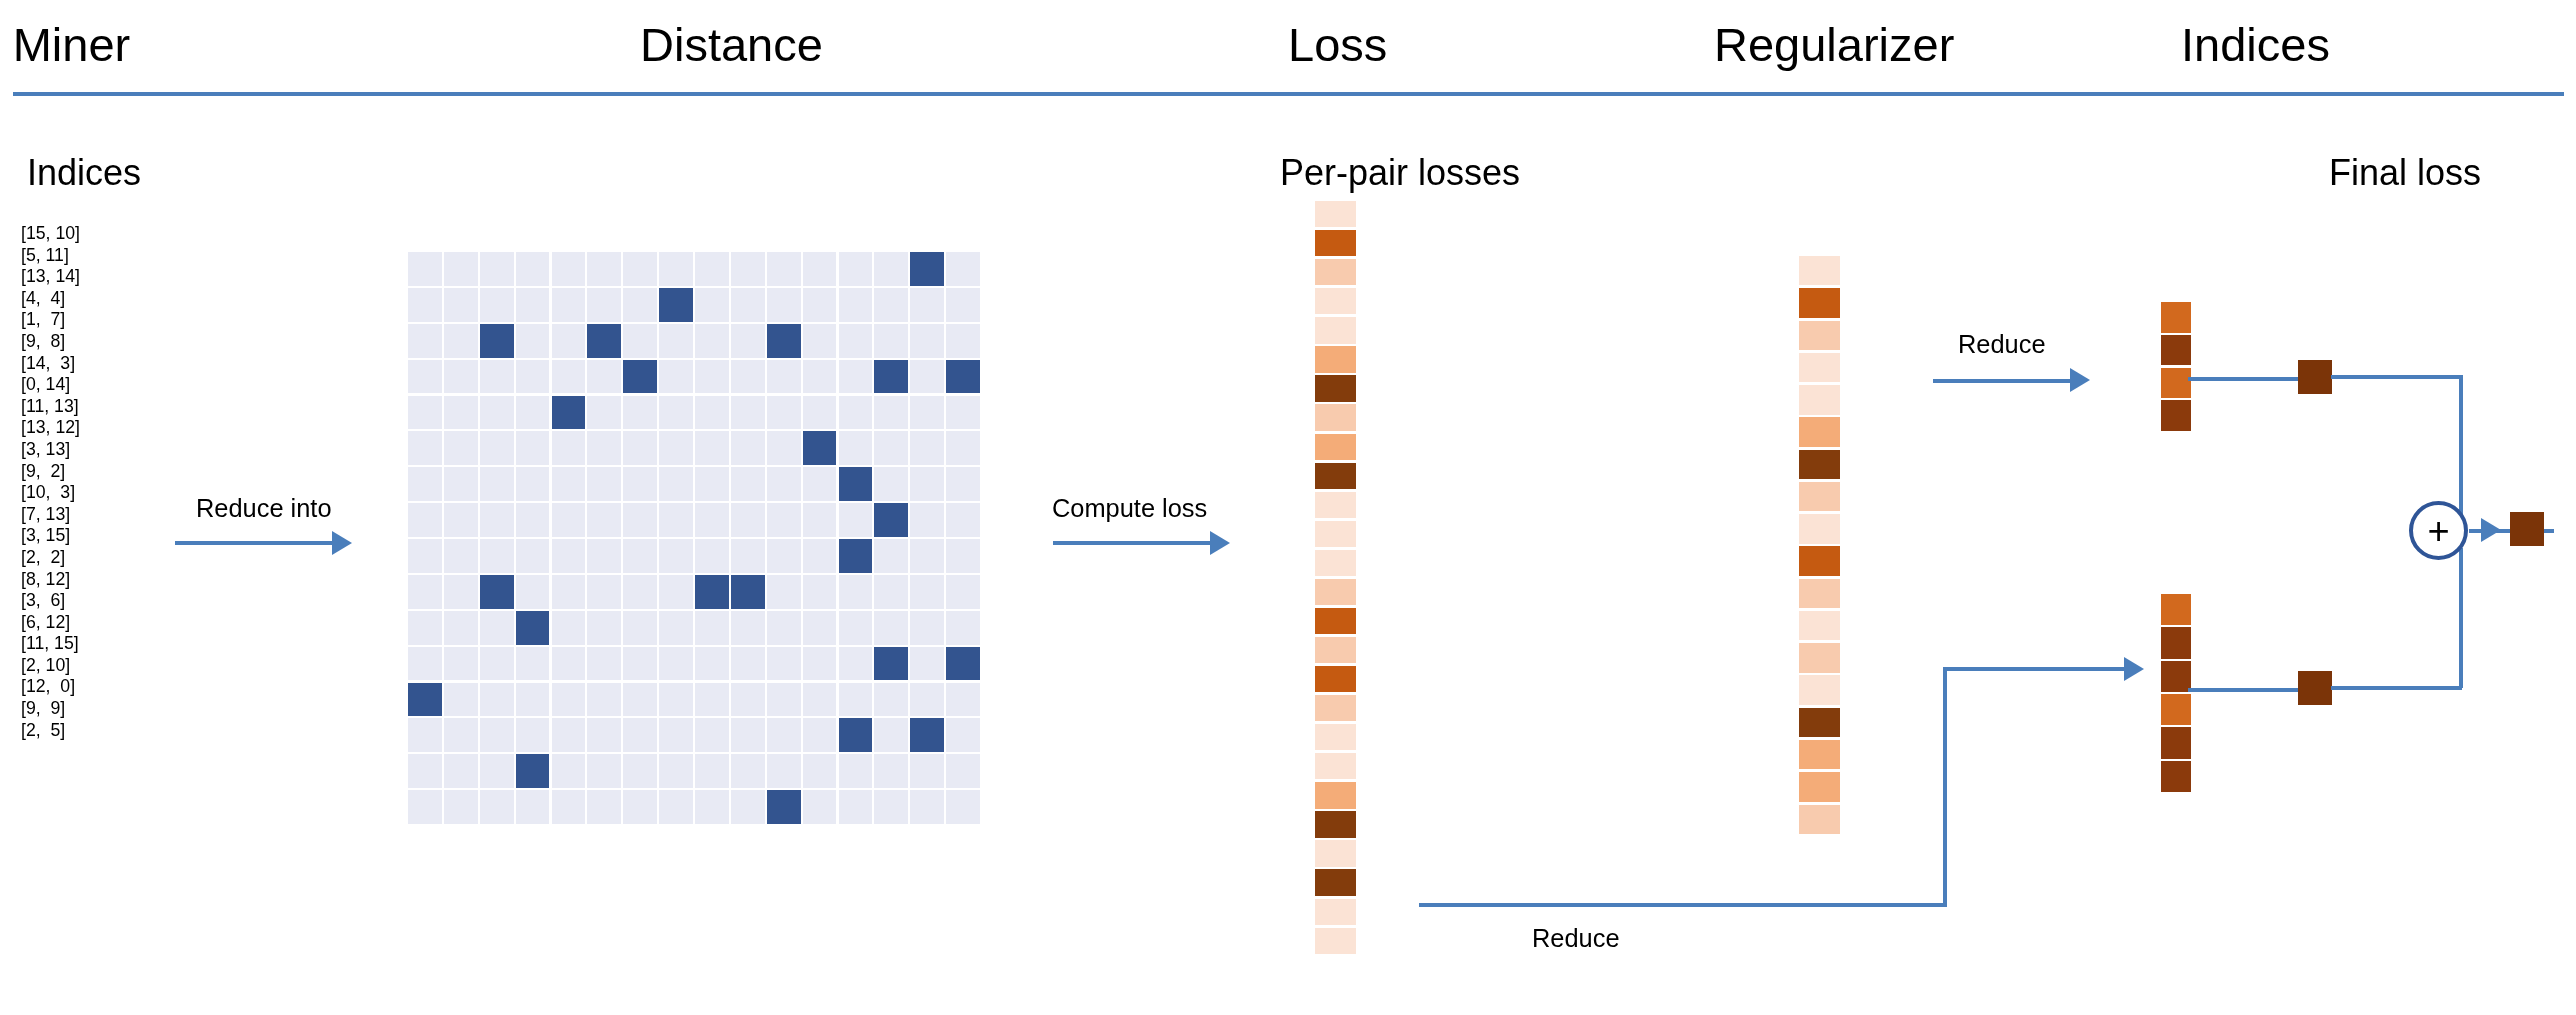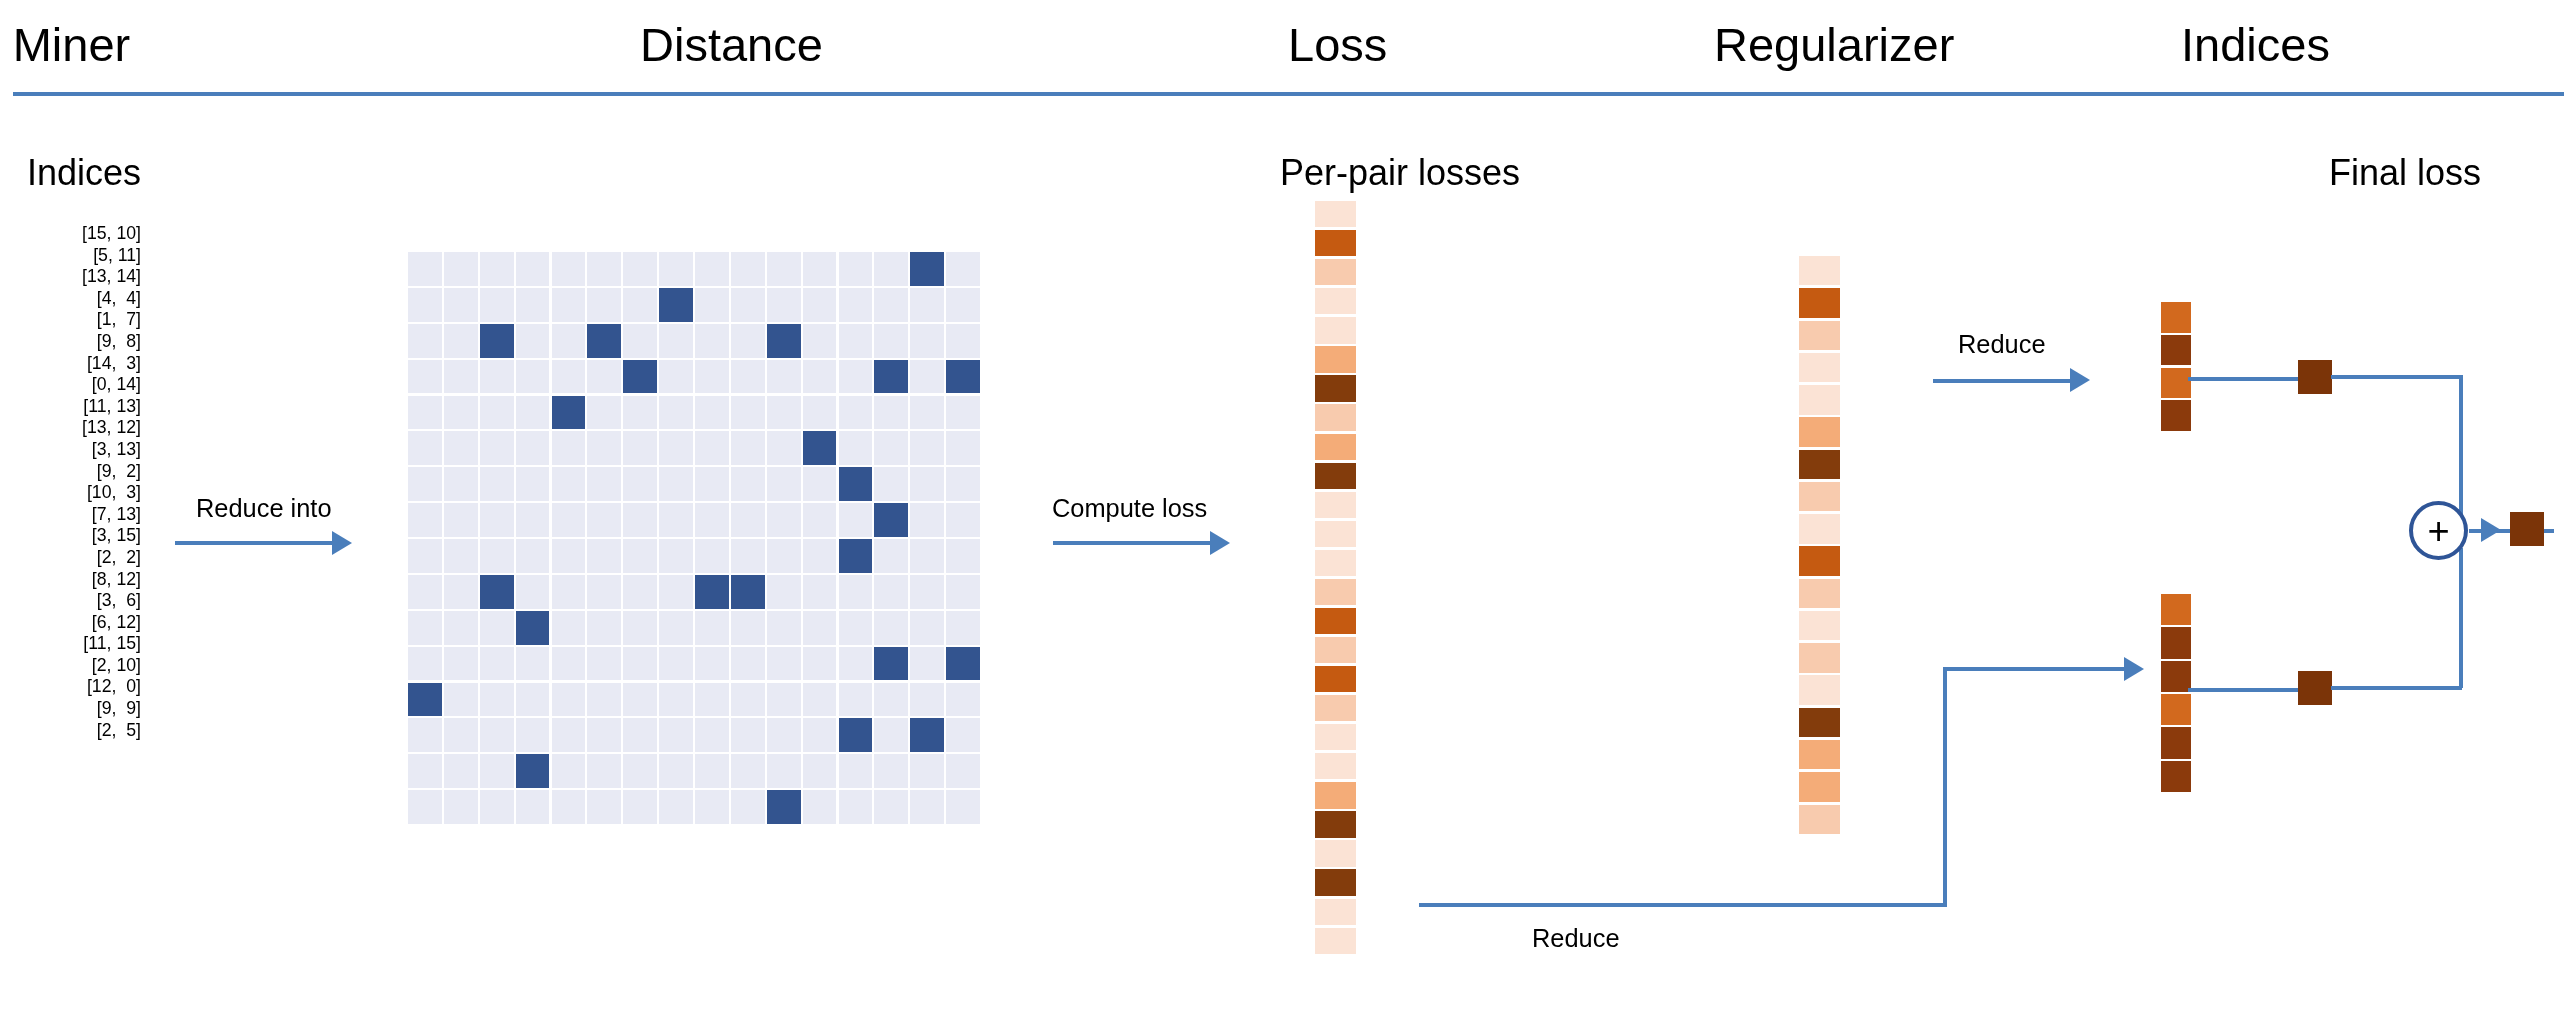--- a/index.html
+++ b/index.html
@@ -48,21 +48,21 @@
     color: #000;
     text-align: right;
   }
 
   
   .indices-list {
     position: absolute;
     left: 21px;
     top: 223px;
     width: 120px;
-    text-align: right;
+    text-align: left;
     font-size: 17.7px;
     line-height: 21.6px;
     font-family: "Liberation Sans", sans-serif;
     white-space: pre;
   }
   .index-row { display: block; }
 
   
   .matrix {
     position: absolute;

